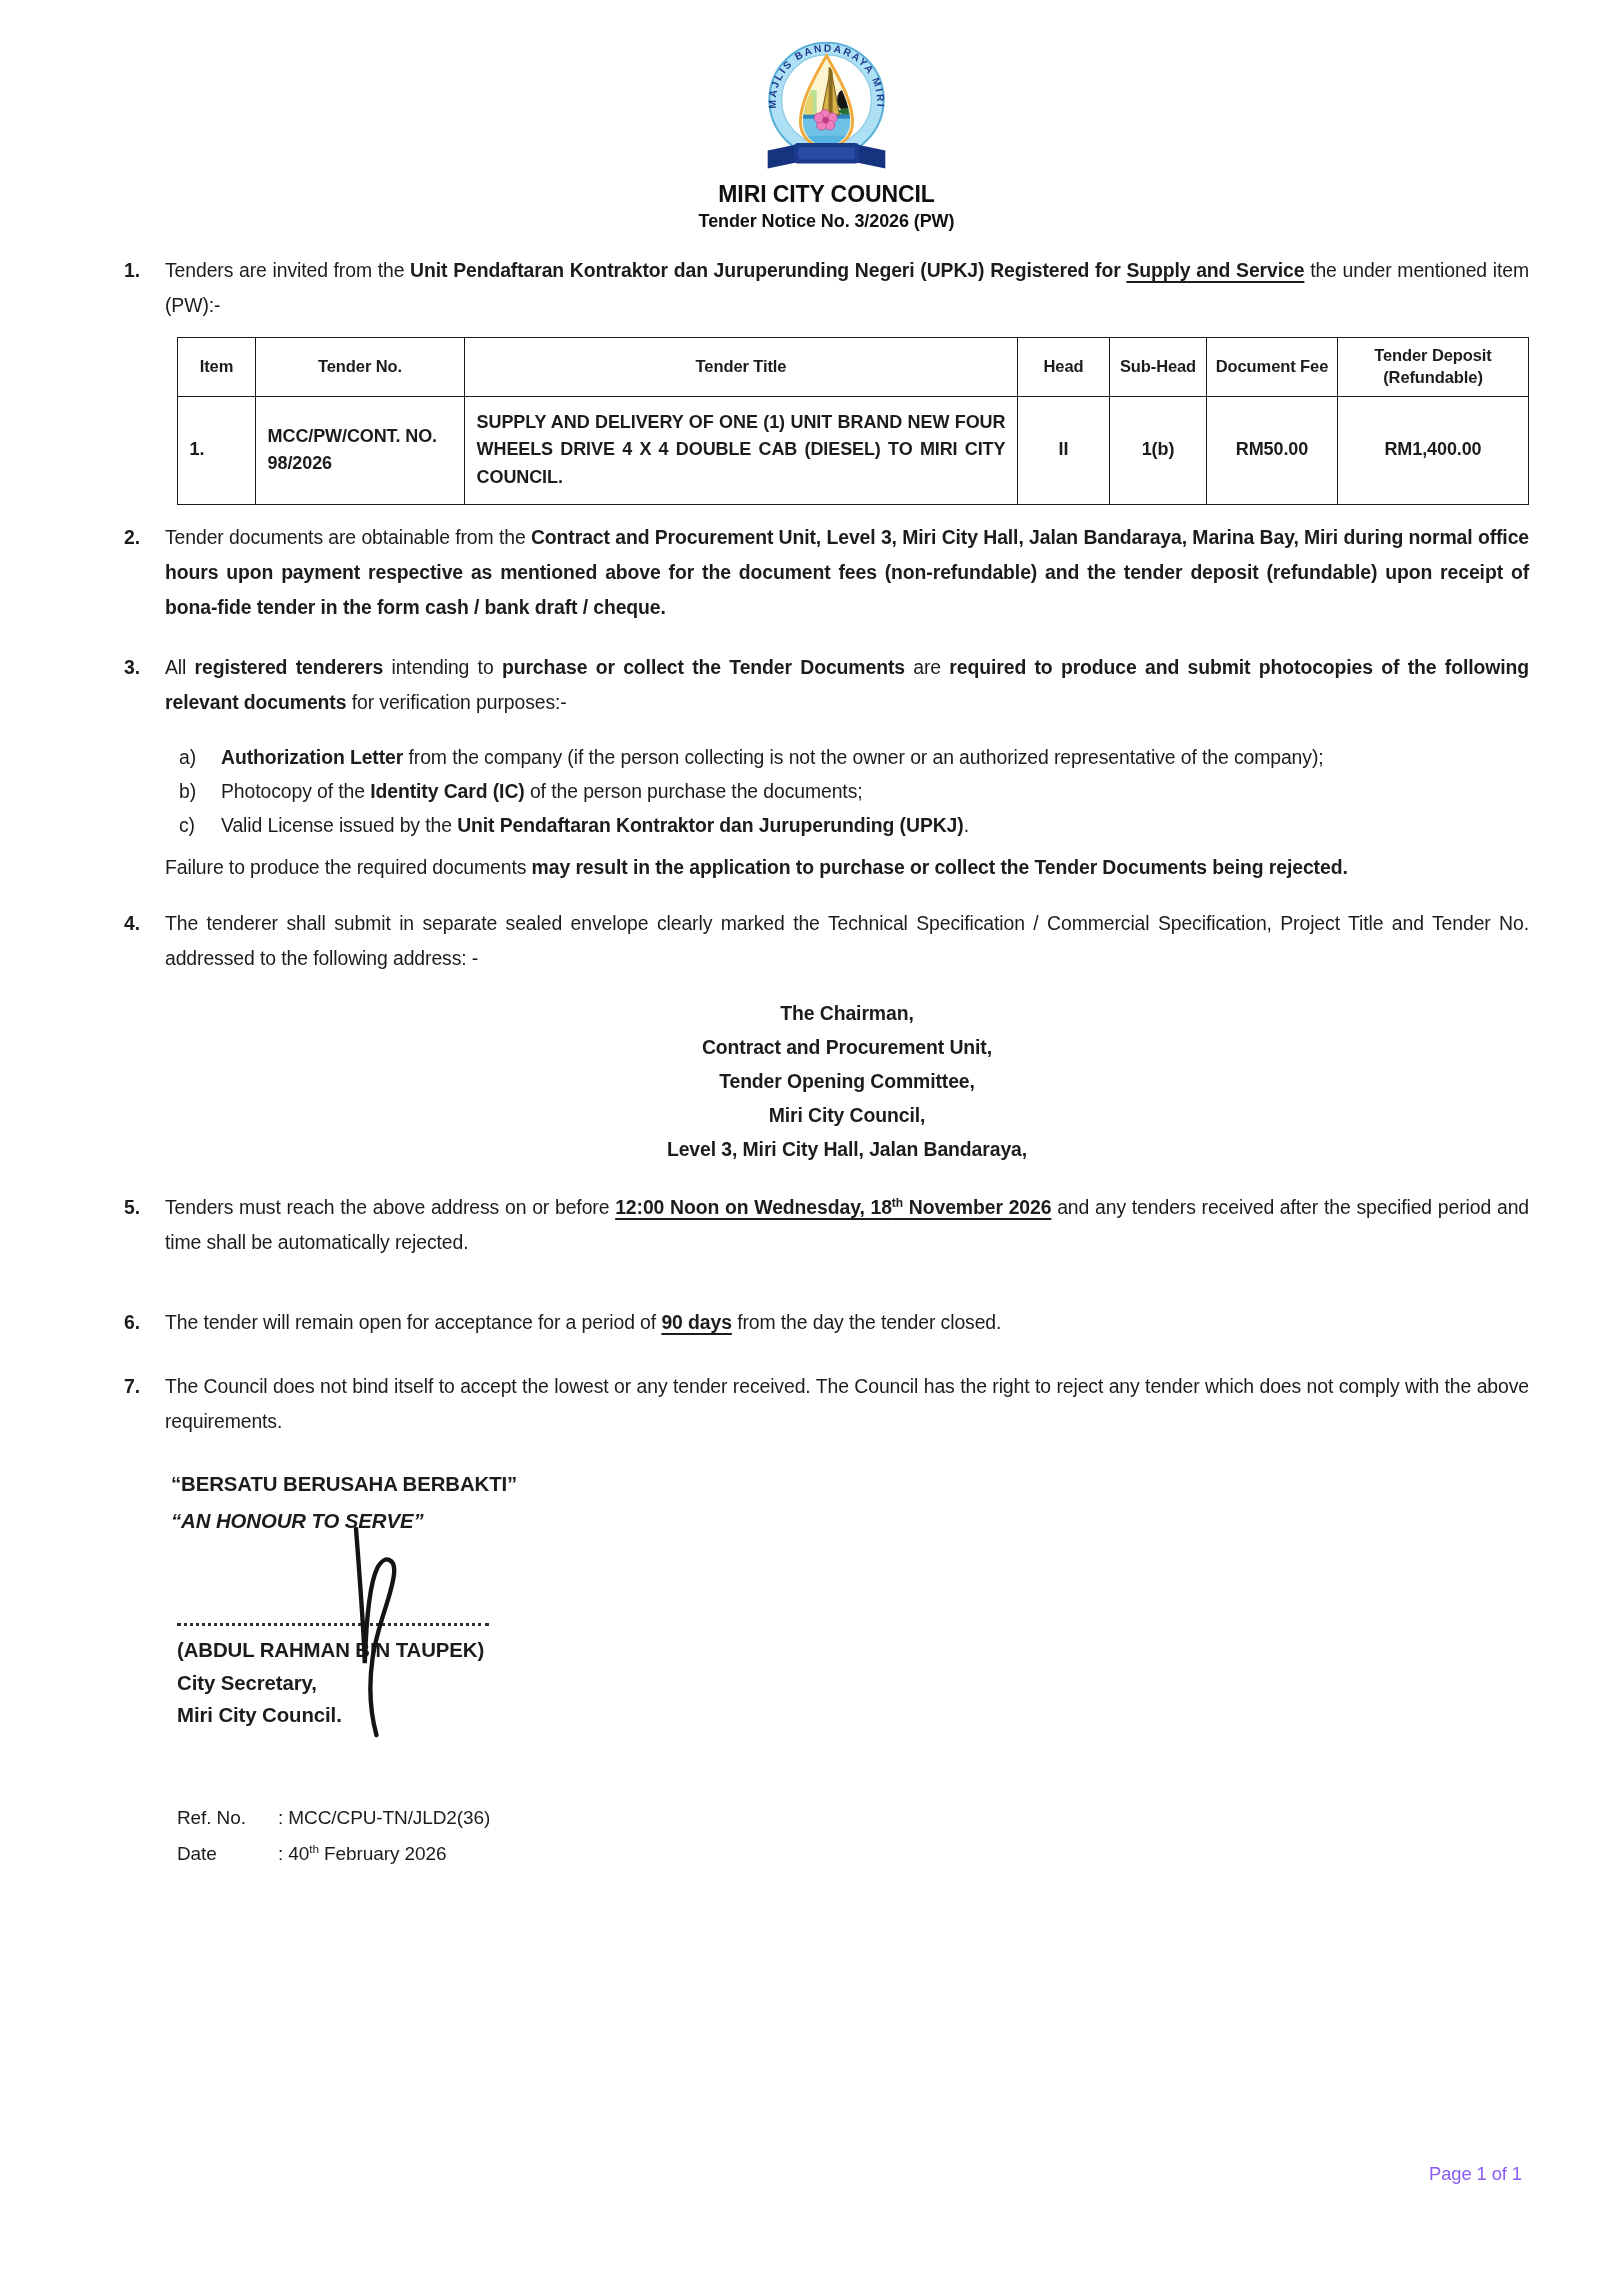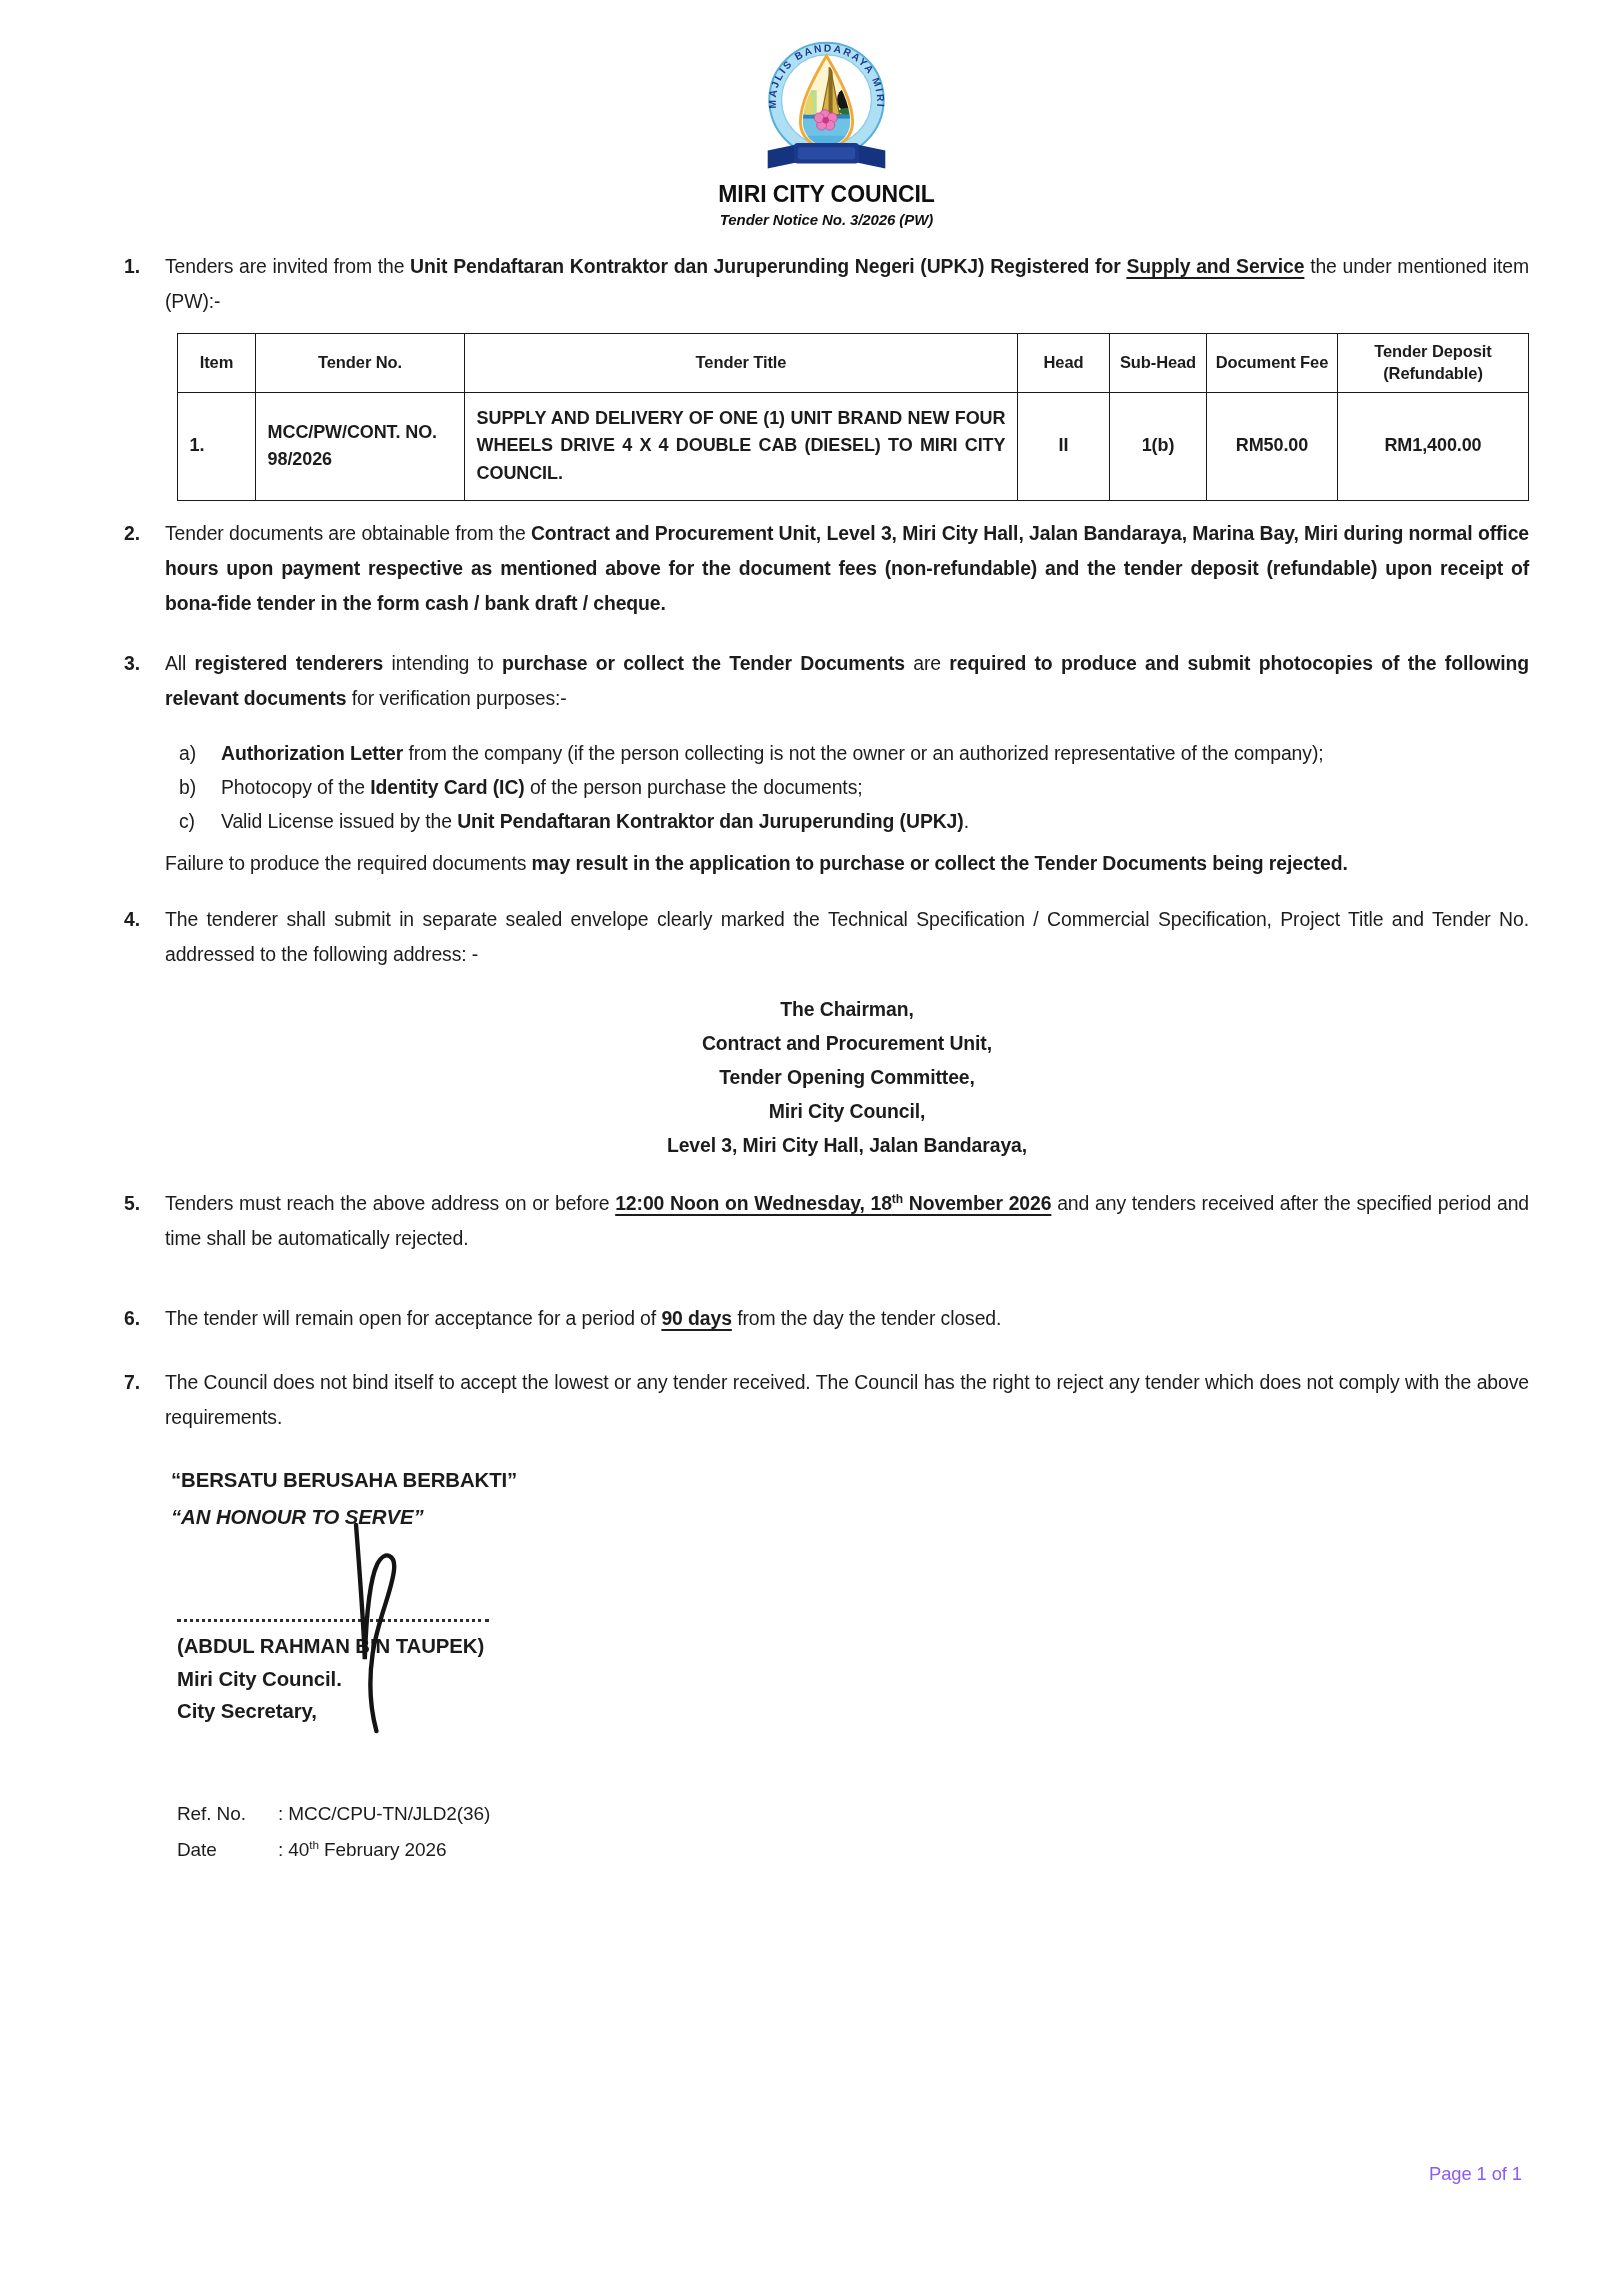--- a/index.html
+++ b/index.html
@@ -17,21 +17,21 @@
   }
   .b  { font-weight:700; }
   .i  { font-style:italic; }
   .bu { font-weight:700; text-decoration:underline; text-decoration-thickness:2.4px; text-underline-offset:3.9px; }
   sup { font-size:62%; vertical-align:super; line-height:0; }
 
   
   .header { text-align:center; }
   .logo-wrap { display:flex; justify-content:center; }
   .h-title    { font-size:23px; font-weight:700; margin-top:3.9px; color:#101010; }
-  .h-subtitle { font-size:15px; font-weight:700; margin-top:2.9px; color:#101010;font-style:italic; }
+  .h-subtitle { font-size:18px; font-weight:700; margin-top:2.9px; color:#101010; }
 
   
   .li { display:flex; font-size:19.4px; line-height:1.8; }
   .li .num { flex:none; width:41px; font-weight:700; }
   .li .txt { flex:1; text-align:justify; }
   .plain { margin-left:41px; font-size:19.4px; line-height:1.8; text-align:justify; }
 
   #item-1 { margin-top:21.3px; }
   #item-2 { margin-top:15.5px; }
   #item-3 { margin-top:25px; }
@@ -239,22 +239,22 @@
     <div>“BERSATU BERUSAHA BERBAKTI”</div>
     <div class="i">“AN HONOUR TO SERVE”</div>
   </div>
 
   <div class="sig-block">
     <svg class="sig-squiggle" width="107" height="212" viewBox="0 0 110 218">
       <path d="M36,2 C40,55 44,105 45,140 C46,110 48,62 58,42 C66,27 77,33 75,49 C72,73 58,100 53,135 C49,163 51,192 57,214" fill="none" stroke="#141414" stroke-width="4.5" stroke-linecap="round"></path>
     </svg>
     <div class="sig-dots"></div>
     <div class="sig-name">(ABDUL RAHMAN BIN TAUPEK)</div>
+    <div class="b">City Secretary,</div>
     <div class="b">Miri City Council.</div>
-    <div class="b">City Secretary,</div>
   </div>
 
   <div class="ref-block">
     <div class="ref-row">
       <span class="ref-label">Ref. No.</span>
       <span>: MCC/CPU-TN/JLD2(36)</span>
     </div>
     <div class="ref-row">
       <span class="ref-label">Date</span>
       <span><span>: 40</span><sup>th</sup><span> February 2026</span></span>

